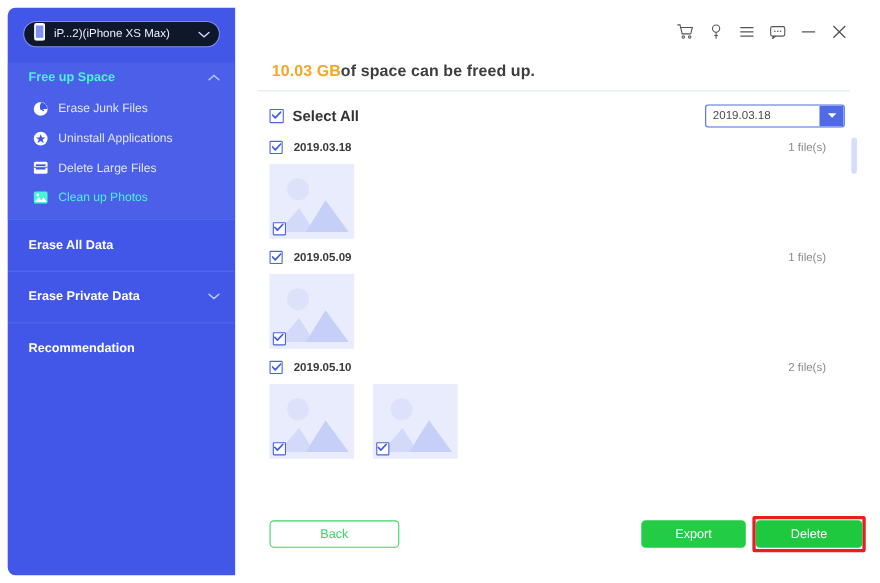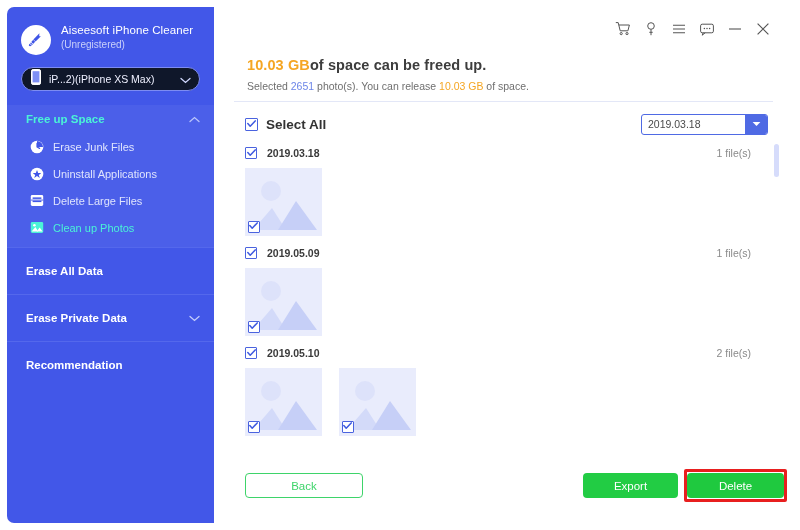--- a/index.html
+++ b/index.html
@@ -253,36 +253,20 @@
     display: flex; align-items: center; justify-content: center;
   }
 </style>
 </head>
 <body>
 
 <div id="app">
 
   <div class="sidebar">
 
-    <div class="brand">
-      <div class="logo-circle">
-        <svg width="20" height="20" viewBox="0 0 20 20">
-          <circle cx="10" cy="10" r="10" fill="#ffffff"></circle>
-          <path d="M13.2 3.6 L15.4 5.8 L9.6 11.6 L7.4 9.4 Z" fill="#3f55e6"></path>
-          <path d="M7.2 9.8 L9.2 11.8 L5.6 15.6 C4.6 16.6 3.2 16.4 2.9 15.6 C2.6 14.8 3.3 14.2 4.0 13.4 Z" fill="#3f55e6"></path>
-          <path d="M3.6 13.2 L6.0 15.6" stroke="#ffffff" stroke-width="0.9"></path>
-          <path d="M4.8 12.0 L7.2 14.4" stroke="#ffffff" stroke-width="0.9"></path>
-          <circle cx="14.6" cy="5.0" r="1.5" fill="#ffffff"></circle>
-        </svg>
-      </div>
-      <div class="brand-text">
-        <div class="brand-title">Aiseesoft iPhone Cleaner</div>
-        <div class="brand-sub">(Unregistered)</div>
-      </div>
-    </div>
 
     <div class="device-select">
       <span class="phone-ic">
         <svg width="10" height="16" viewBox="0 0 10 16">
           <rect x="0.5" y="0.5" width="9" height="15" rx="1.6" fill="#ffffff" stroke="#ffffff"></rect>
           <rect x="1.6" y="2.2" width="6.8" height="11.2" fill="#7e90f5"></rect>
         </svg>
       </span>
       <span class="device-name">iP...2)(iPhone XS Max)</span>
       <span class="chev-sm">
@@ -417,23 +401,20 @@
         <svg width="18" height="16" viewBox="0 0 18 16">
             <path d="M3.6 2.6 L14.4 13.4 M14.4 2.6 L3.6 13.4" stroke="#555" stroke-width="1.2"></path>
           </svg>
       </span>
     </div>
 
     <div class="headline">
       <span class="amt">10.03 GB</span><span>of space can be freed up.</span>
     </div>
 
-    <div class="subline">
-      <span>Selected </span><span class="hl-blue">2651</span><span> photo(s). You can release </span><span class="hl-or">10.03 GB</span><span> of space.</span>
-    </div>
 
     <div class="hr"></div>
 
     <div class="selectall-row">
       <span class="cbox lg">
         <svg width="9" height="8" viewBox="0 0 9 8">
             <path d="M0.8 3.6 L3.2 6.2 L8.2 0.9" fill="none" stroke="#3e5ae0" stroke-width="1.5" stroke-linecap="round" stroke-linejoin="round"></path>
           </svg>
       </span>
       <span class="selectall-lbl">Select All</span>

